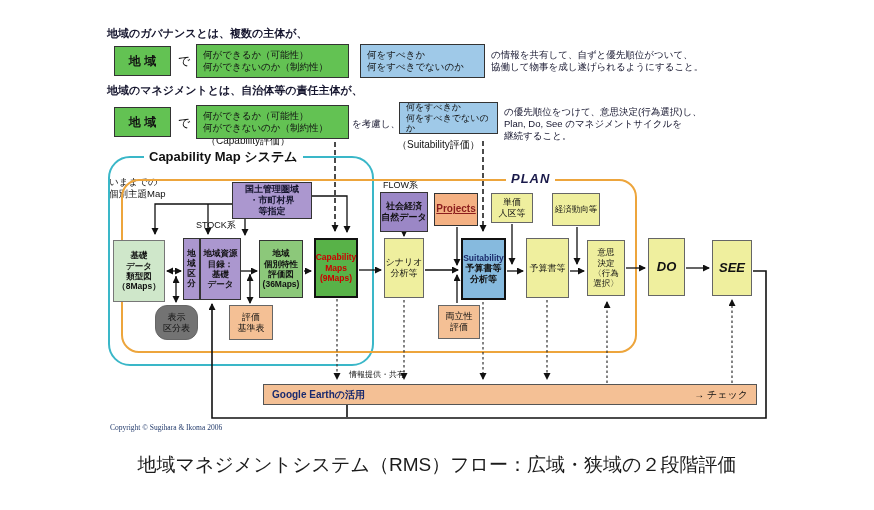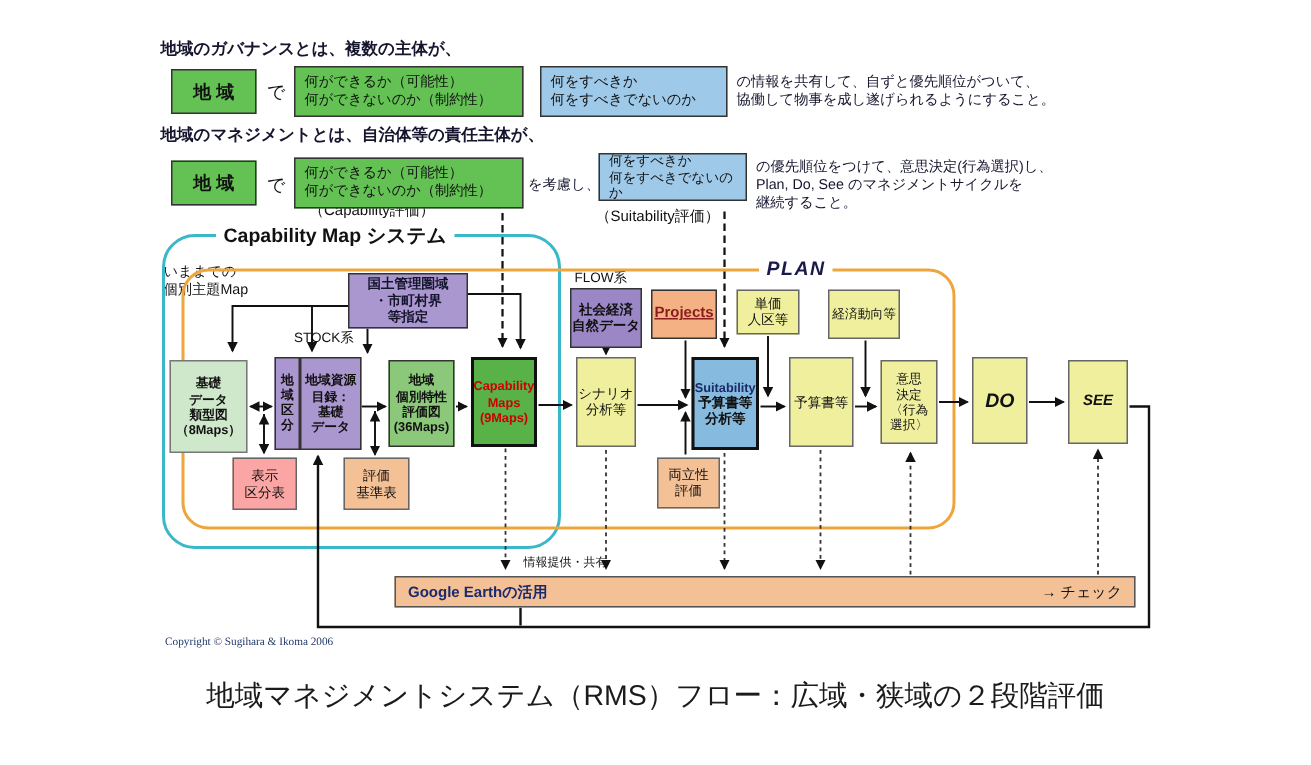--- a/index.html
+++ b/index.html
@@ -71,21 +71,21 @@
 目録：
 基礎
 データ</div>
   <div class="bx" style="left:259px;top:240px;width:44px;height:58px;background:#8cc87a;border-color:#333;font-size:8.5px;">地域
 個別特性
 評価図
 (36Maps)</div>
   <div class="bx" style="left:314px;top:238px;width:44px;height:60px;background:#58b248;border:2.5px solid #111;font-size:8.5px;color:#cc0000;">Capability
 Maps
 (9Maps)</div>
-  <div class="bx" style="left:155px;top:305px;width:43px;height:35px;background:#fca5a5;border-color:#666;font-size:9px;font-weight:normal;">表示
+  <div class="bx" style="left:155px;top:305px;width:43px;height:35px;background:#737373;border-color:#666;font-size:9px;font-weight:normal;border-radius:12px;">表示
 区分表</div>
   <div class="bx" style="left:229px;top:305px;width:44px;height:35px;background:#f4c095;border-color:#666;font-size:9px;font-weight:normal;">評価
 基準表</div>
   <div class="bx" style="left:380px;top:192px;width:48px;height:40px;background:#9b87c6;border-color:#333;font-size:9px;">社会経済
 自然データ</div>
   <div class="bx" style="left:434px;top:193px;width:44px;height:33px;background:#f4b183;border-color:#333;font-size:10px;color:#8b1d1d;text-decoration:underline;">Projects</div>
   <div class="bx" style="left:491px;top:193px;width:42px;height:30px;background:#efef9e;border-color:#666;font-size:9px;font-weight:normal;">単価
 人区等</div>
   <div class="bx" style="left:552px;top:193px;width:48px;height:33px;background:#efef9e;border-color:#666;font-size:8.5px;font-weight:normal;">経済動向等</div>
   <div class="bx" style="left:384px;top:238px;width:40px;height:60px;background:#efef9e;border-color:#666;font-size:9px;font-weight:normal;">シナリオ
@@ -96,21 +96,21 @@
 分析等</span>
   </div>
   <div class="bx" style="left:526px;top:238px;width:43px;height:60px;background:#efef9e;border-color:#666;font-size:9px;font-weight:normal;">予算書等</div>
   <div class="bx" style="left:587px;top:240px;width:38px;height:56px;background:#efef9e;border-color:#666;font-size:8.5px;font-weight:normal;">意思
 決定
 〈行為
 選択〉</div>
   <div class="bx" style="left:438px;top:305px;width:42px;height:34px;background:#f4c095;border-color:#666;font-size:9px;font-weight:normal;">両立性
 評価</div>
   <div class="bx" style="left:648px;top:238px;width:37px;height:58px;background:#efef9e;border-color:#666;font-size:13px;font-style:italic;">DO</div>
-  <div class="bx" style="left:712px;top:240px;width:40px;height:56px;background:#efef9e;border-color:#666;font-size:10px;font-style:italic;">SEE</div>
+  <div class="bx" style="left:712px;top:240px;width:40px;height:56px;background:#efef9e;border-color:#666;font-size:13px;font-style:italic;">SEE</div>
 
   <div style="position:absolute;left:263px;top:384px;width:494px;height:21px;background:#f4c095;border:1.5px solid #555;box-sizing:border-box;display:flex;align-items:center;font-size:10px;z-index:10;padding:0 8px;gap:6px;">
     <span style="font-weight:bold;color:#1a2a6e;">Google Earthの活用</span>
     <span style="flex:1;"></span>
     <span>→ チェック</span>
   </div>
 
   <svg class="arrows" width="874" height="510" viewBox="0 0 874 510">
     <defs>
       <marker id="mA" markerWidth="8" markerHeight="8" refX="6" refY="3.5" orient="auto" markerUnits="userSpaceOnUse">

